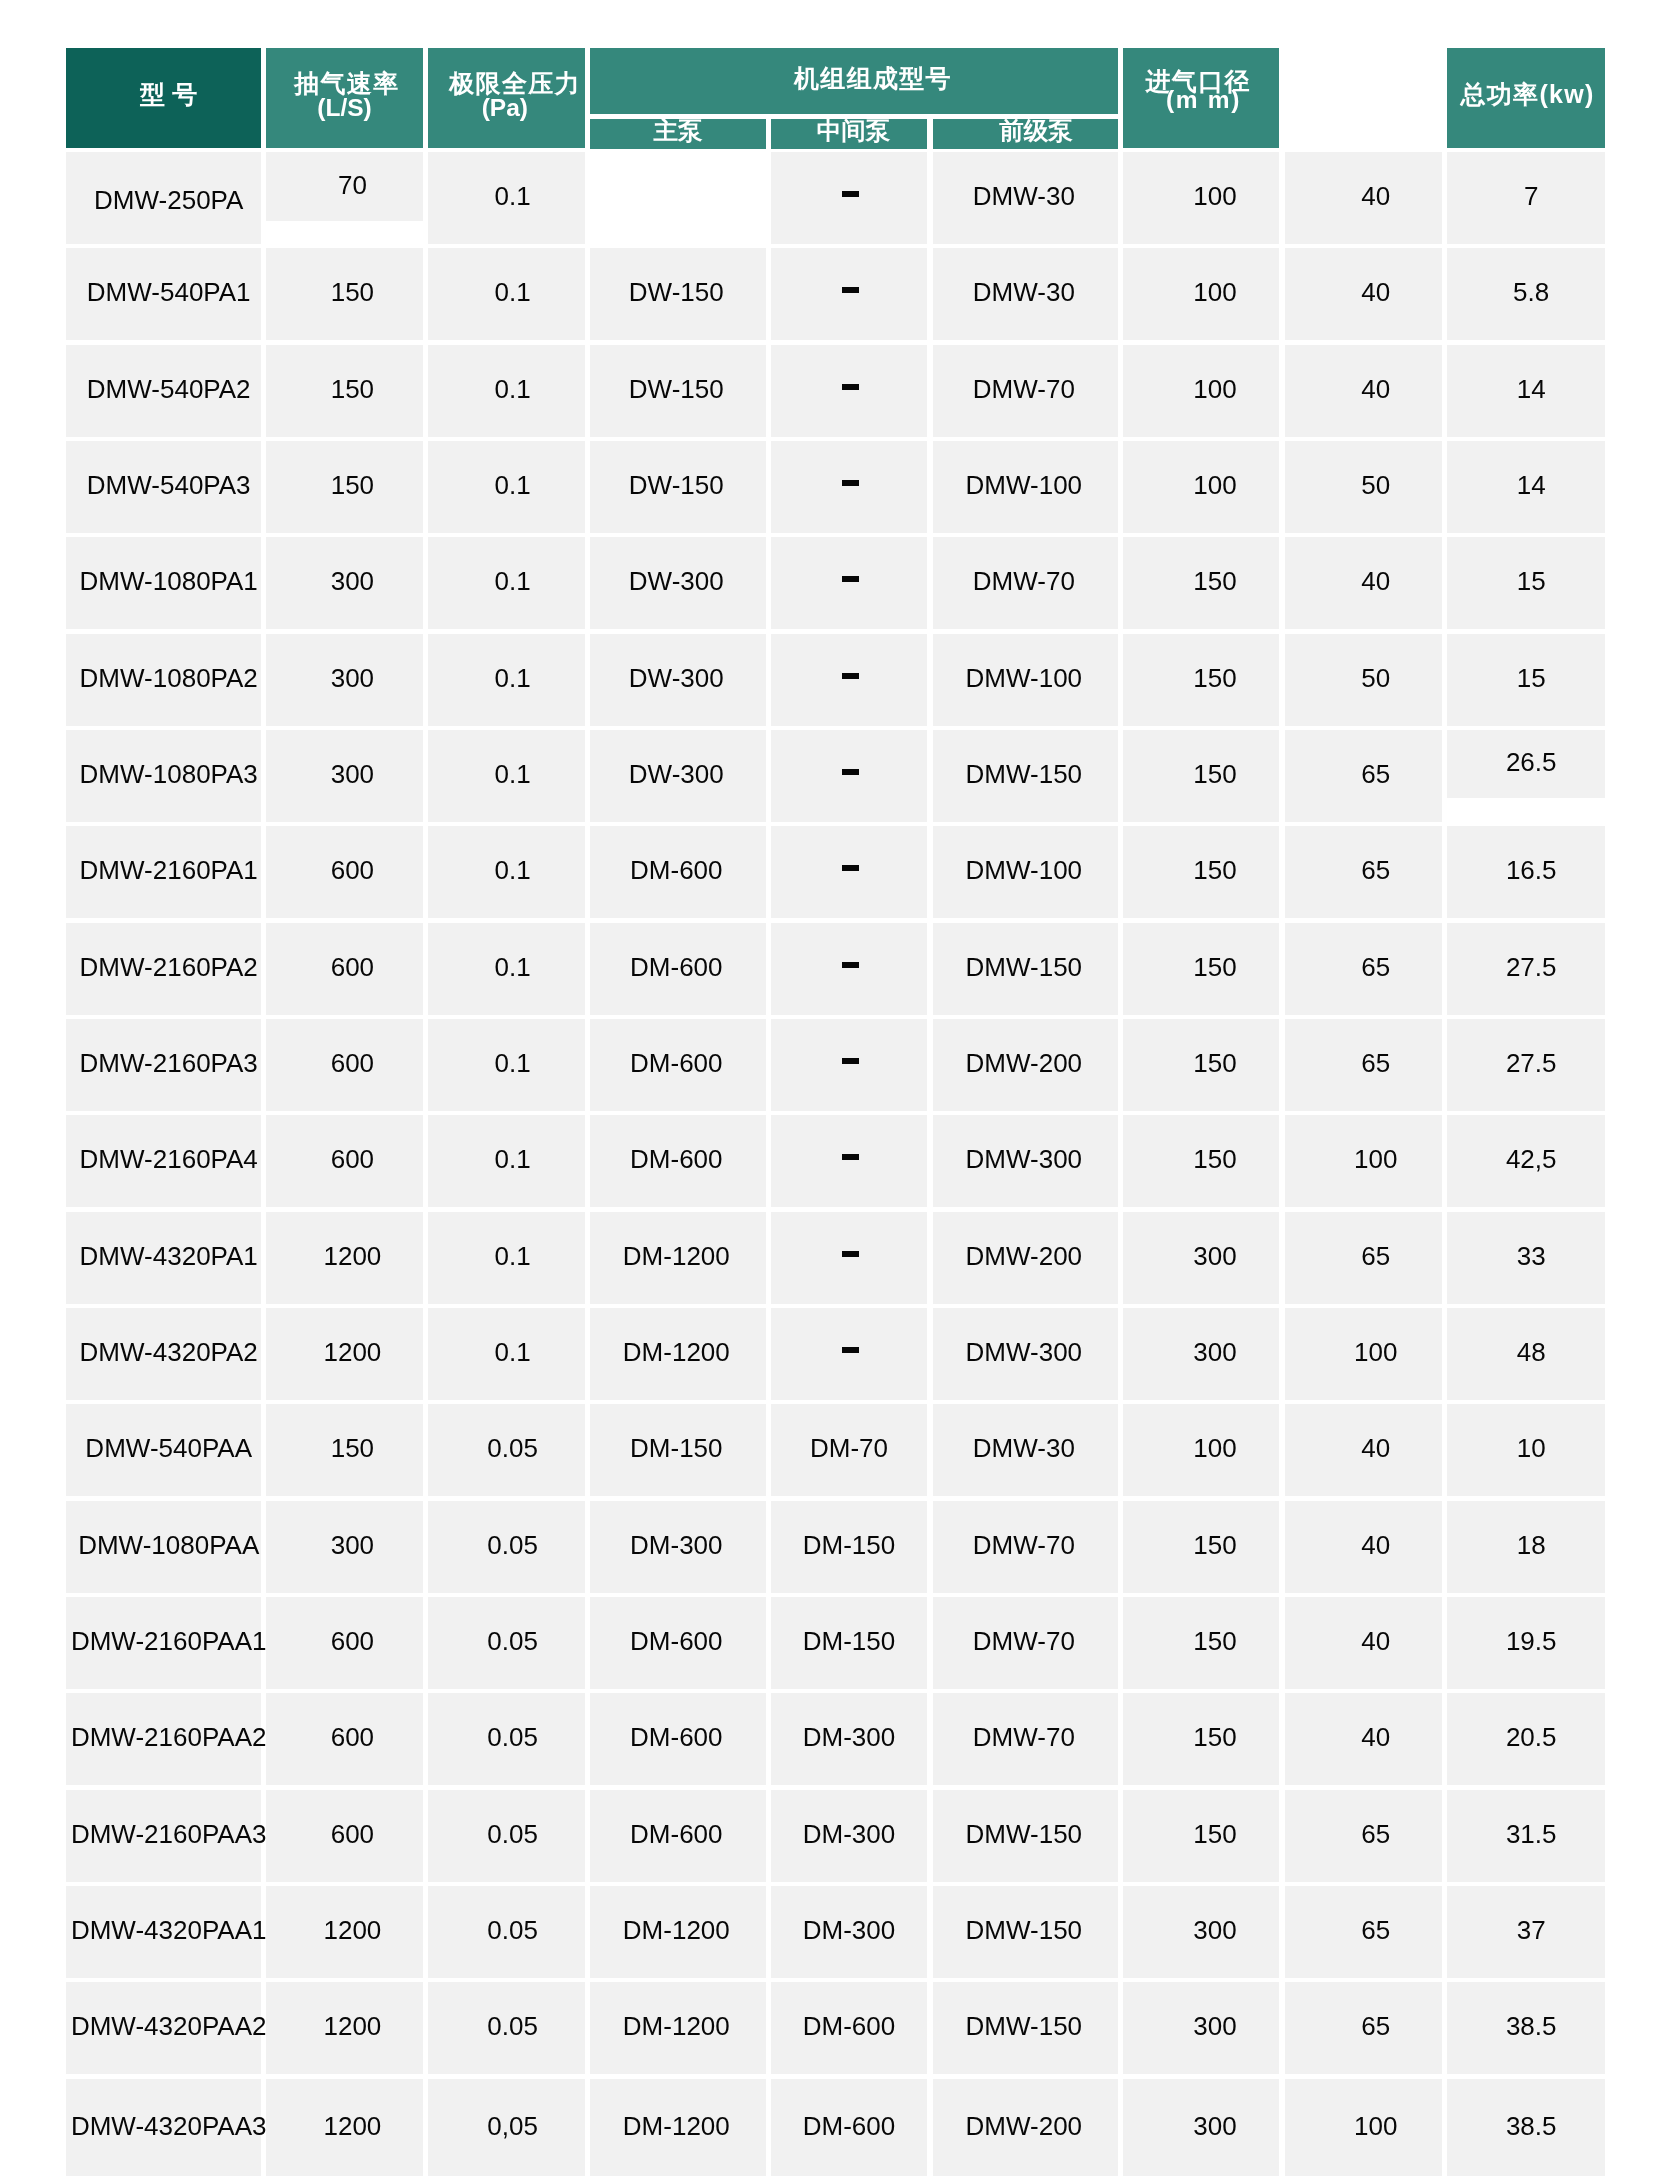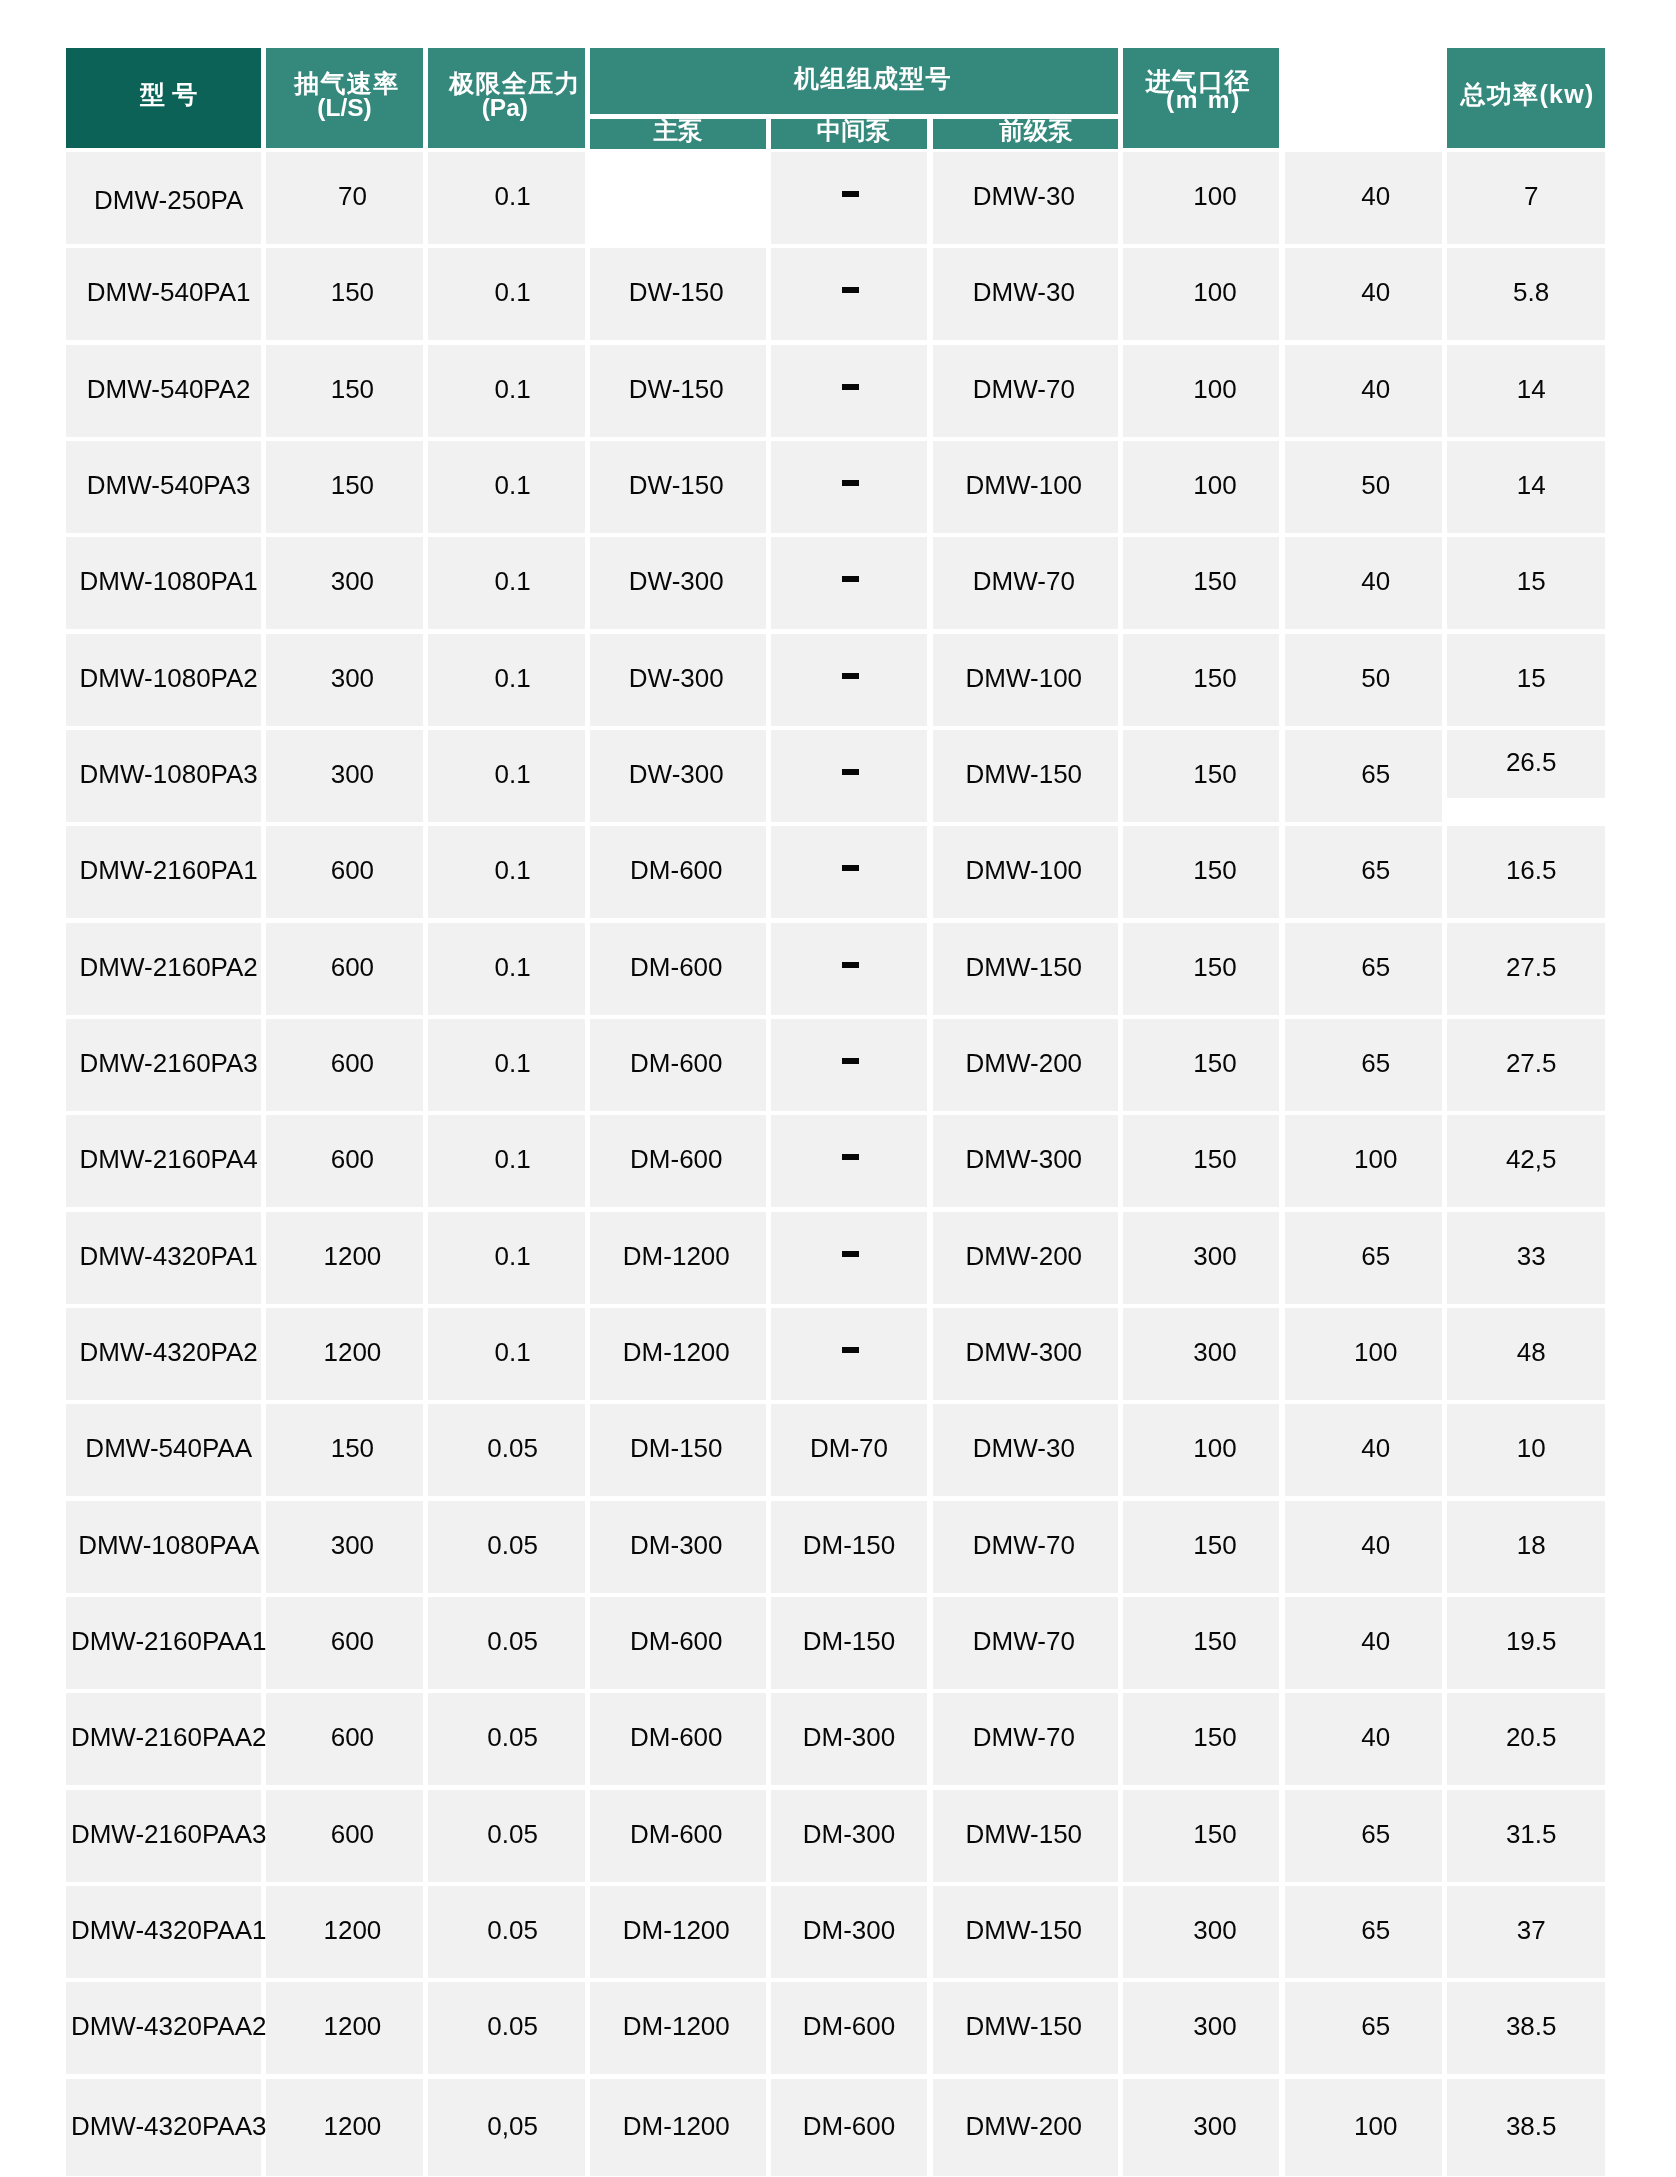--- a/index.html
+++ b/index.html
@@ -88,21 +88,21 @@
     </div>
     <div class="cellbox sub" style="left: 771px; top: 119px; width: 156px; height: 30px;">
       <span style="transform: translate(4.4px, -2.6px); display: inline-block;">中间泵</span>
     </div>
     <div class="cellbox sub" style="left: 933px; top: 119px; width: 185px; height: 30px;">
       <span style="transform: translate(10.5px, -2.6px); display: inline-block;">前级泵</span>
     </div>
     <div class="cellbox cell" style="left: 66px; top: 152px; width: 195px; height: 92px;">
       <span style="transform: translateX(5.2px); margin-top: 7px;">DMW-250PA</span>
     </div>
-    <div class="cellbox cell" style="left: 266px; top: 152px; width: 157px; height: 92px;">
+    <div class="cellbox cell" style="left: 266px; top: 152px; width: 157px; height: 69px;">
       <span style="transform: translateX(7.9px);">70</span>
     </div>
     <div class="cellbox cell" style="left: 428px; top: 152px; width: 157px; height: 92px;">
       <span style="transform: translateX(6.1px);">0.1</span>
     </div>
     <div class="cellbox cell" style="left: 771px; top: 152px; width: 156px; height: 92px;">
       <span class="dash"></span>
     </div>
     <div class="cellbox cell" style="left: 933px; top: 152px; width: 185px; height: 92px;">
       <span style="transform: translateX(-1.7px);">DMW-30</span>

